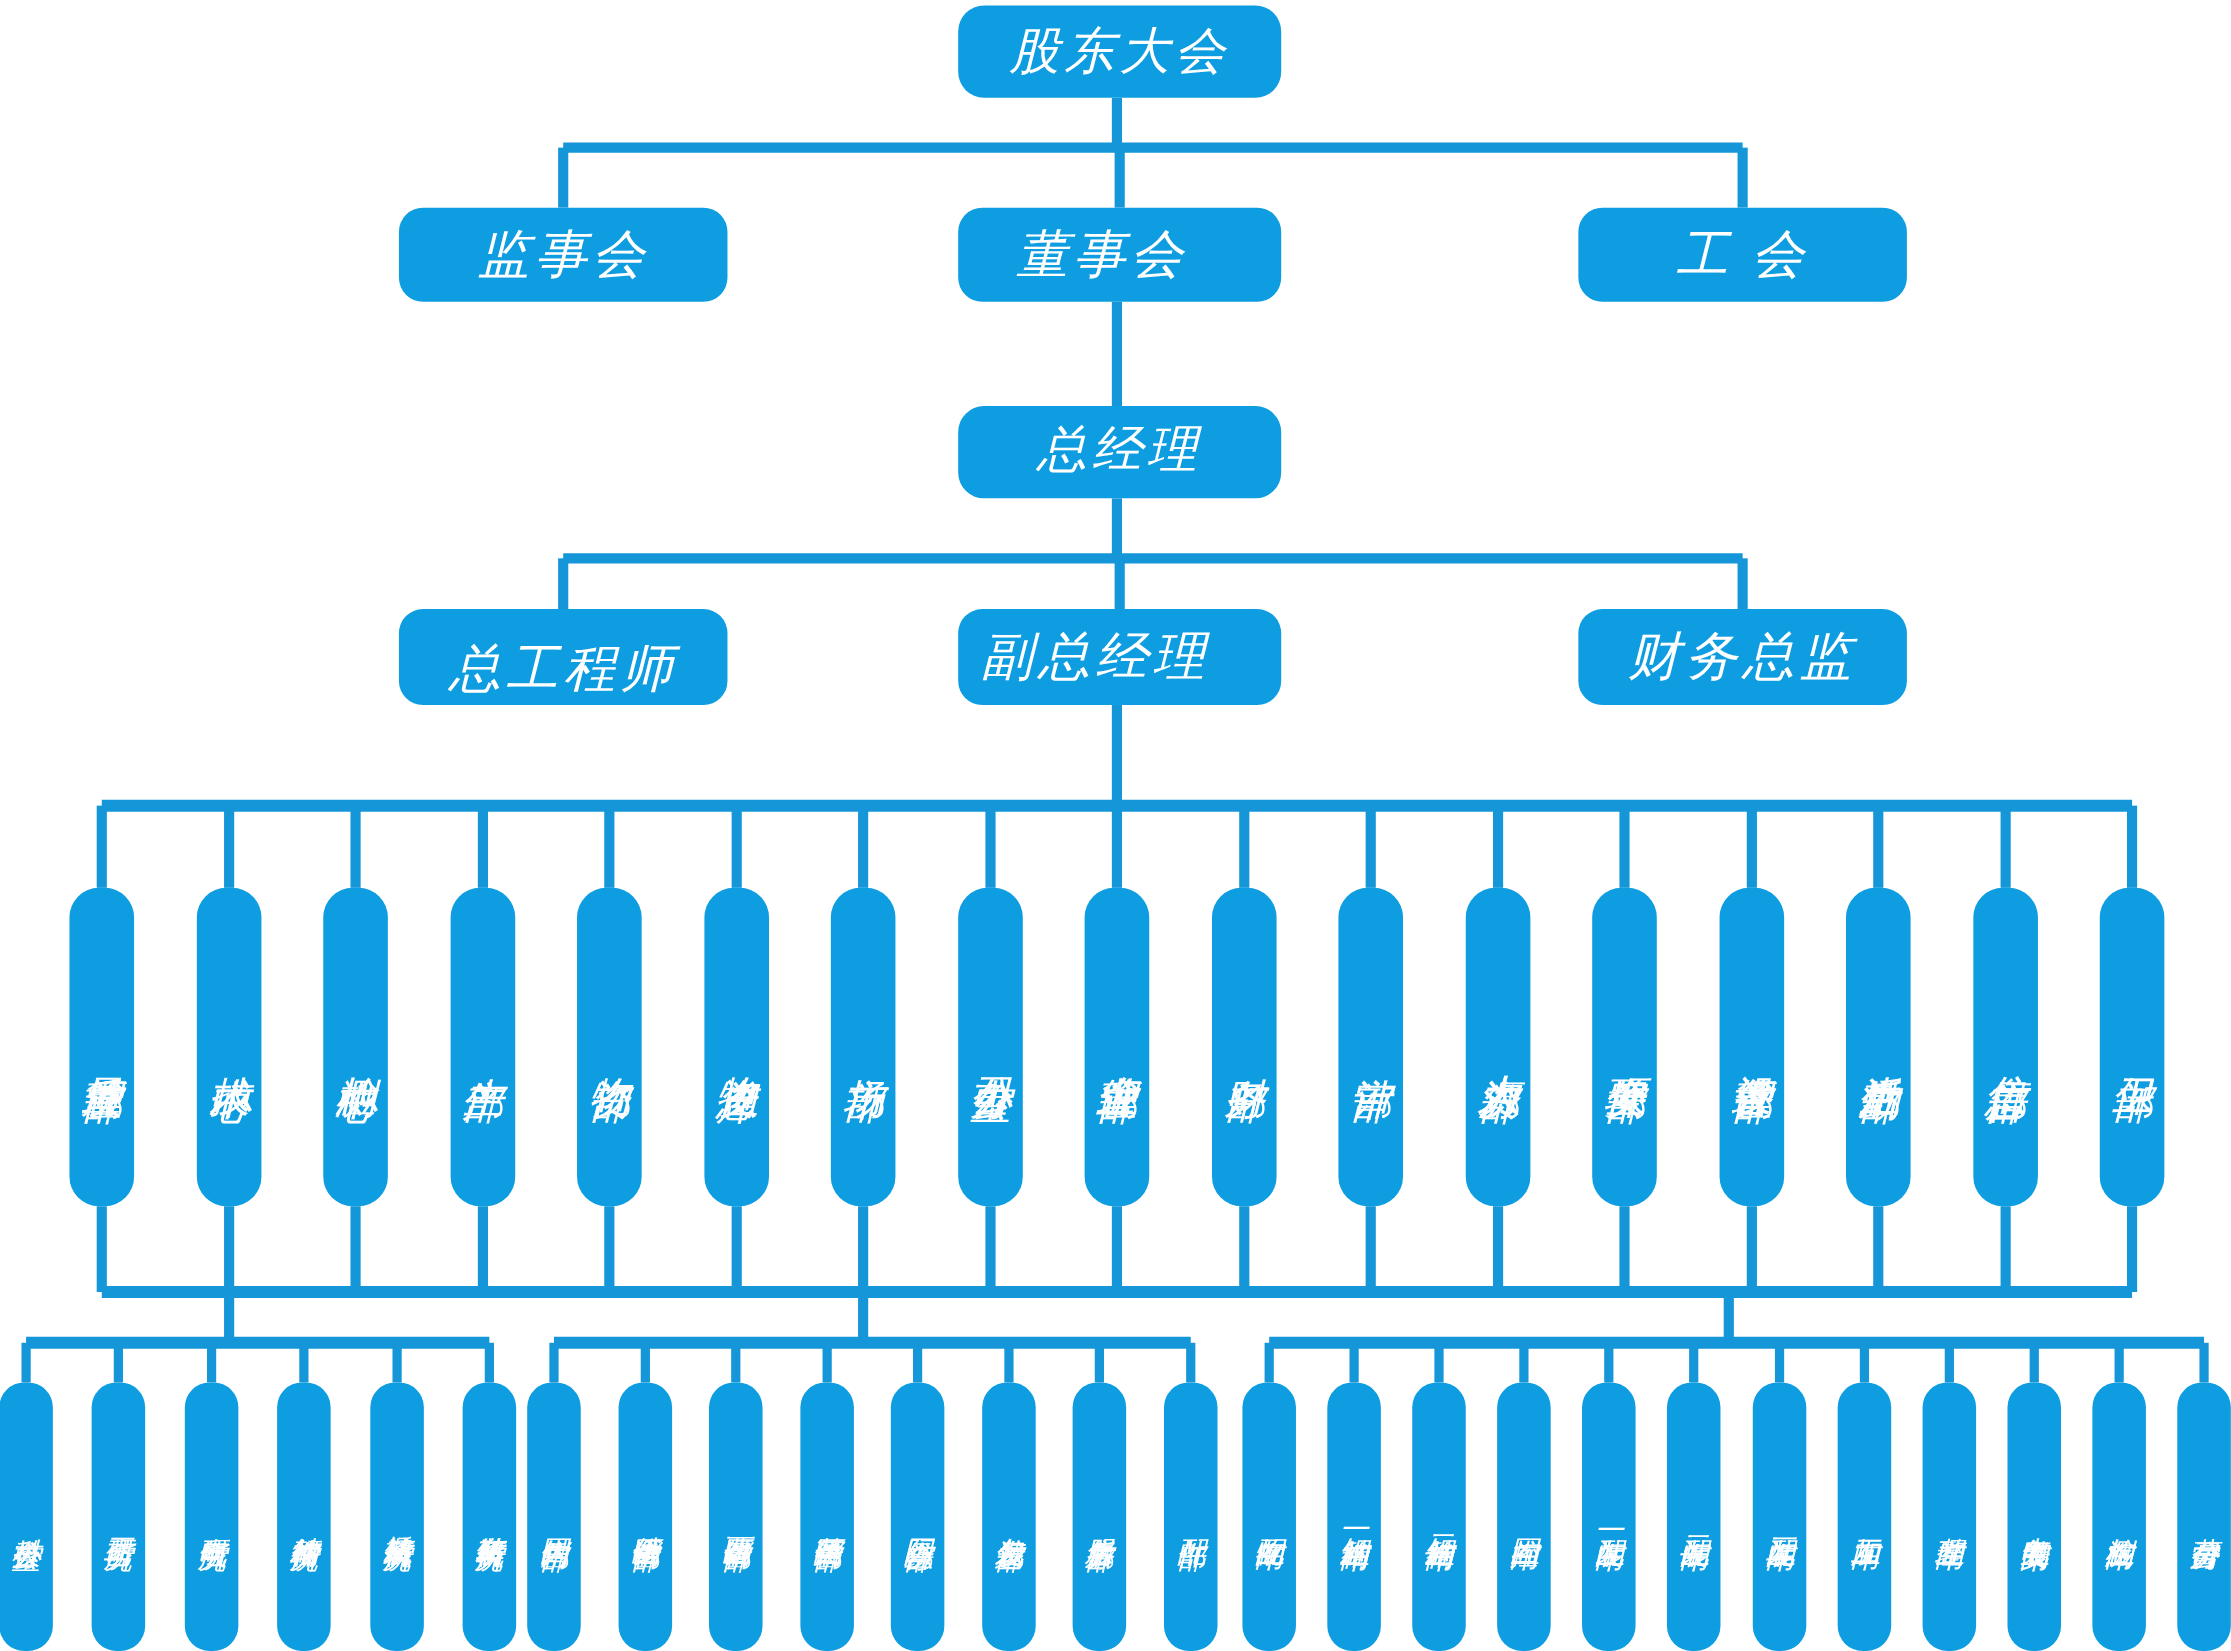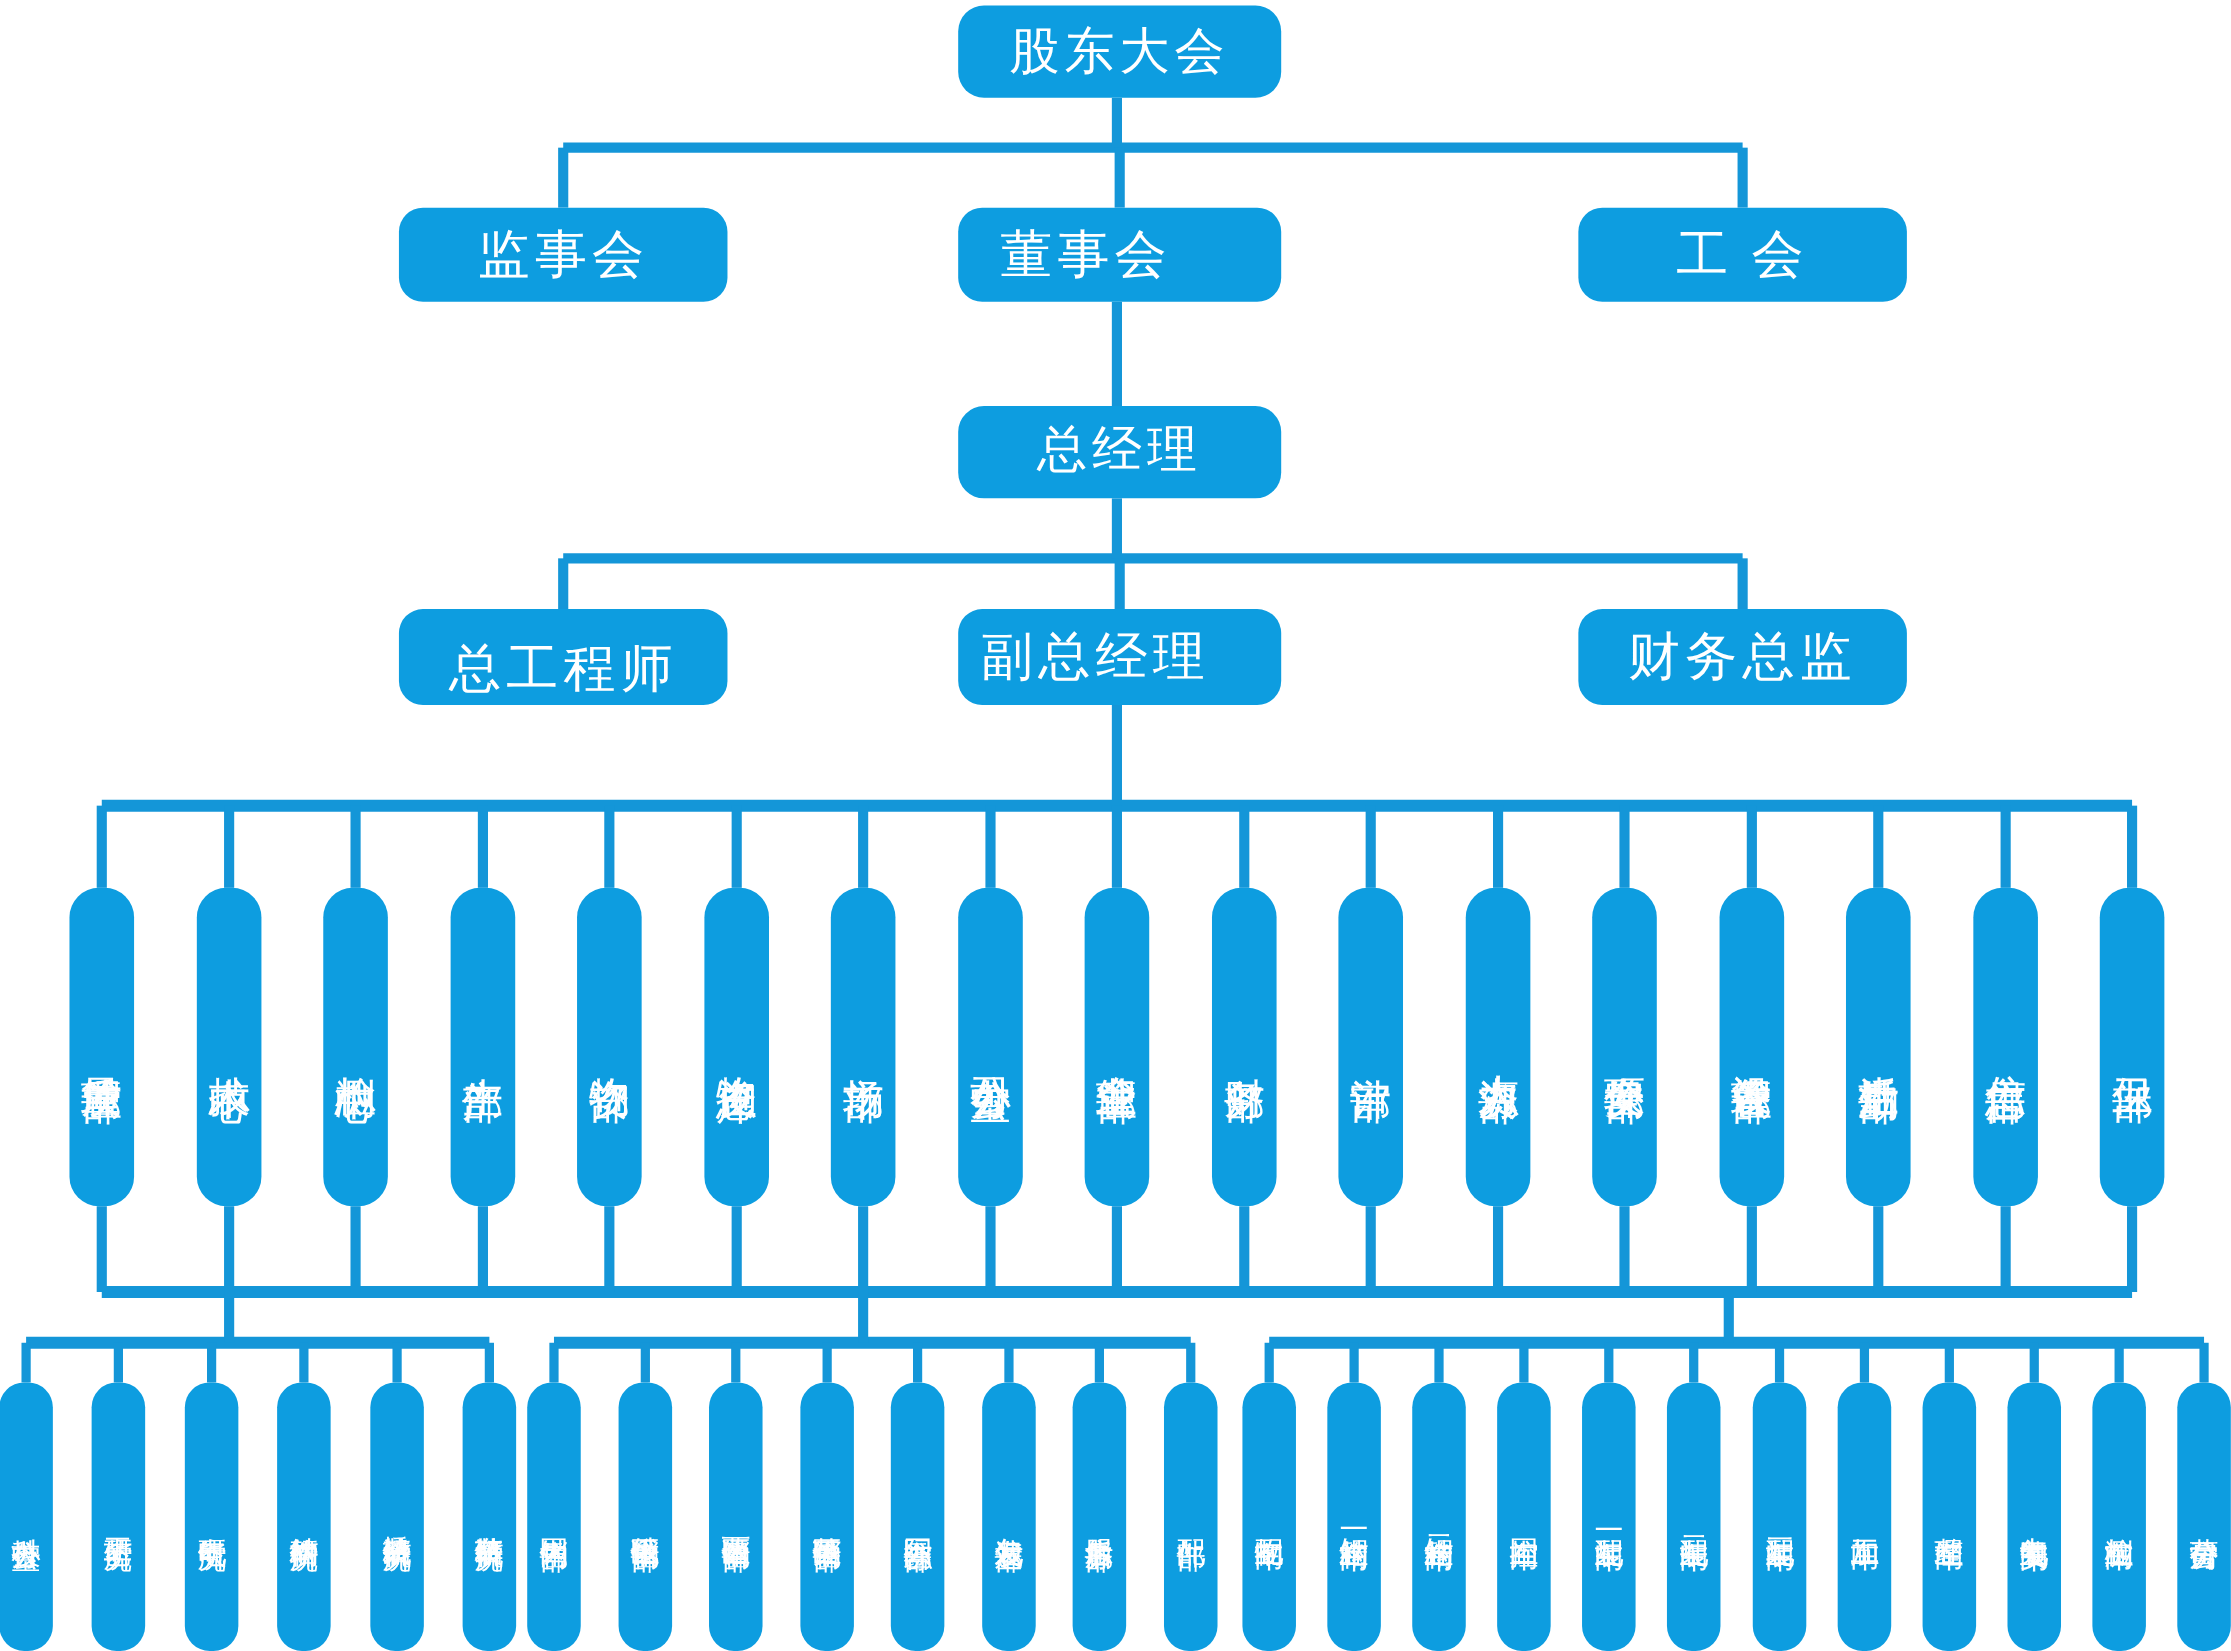--- a/index.html
+++ b/index.html
@@ -1,20 +1,20 @@
 <!DOCTYPE html>
 <html style="font-size:14.8px"><head>
 <meta charset="utf-8">
 <style>
   html,body{margin:0;padding:0;background:#ffffff;}
   body{
     font-family:"Liberation Serif","DejaVu Serif",serif;
     width:2232px;height:1651px;overflow:hidden;
   }
-  #chart-root{position:relative;width:2232px;height:1651px;background:#fff;}
+  #chart-root{position:relative;width:2232px;height:1651px;background:#fff;font-style:italic;}
   svg#org-svg{position:absolute;left:0;top:0;width:2232px;height:1651px;display:block;}
   .conn{stroke:#1496D8;fill:none;stroke-linecap:butt;}
   .node-box{fill:#0D9DE0;}
   
   .node-label{
     position:absolute;
     color:#ffffff;
     display:flex;
     align-items:center;
     justify-content:center;
@@ -179,21 +179,21 @@
       </g>
   </svg>
 
   <div id="labels">
       <div class="node-label lvl-top" style="left: 958px; top: 5.5px; width: 323px; height: 92px;">
         <span>股东大会</span>
       </div>
       <div class="node-label lvl-two" style="left: 399px; top: 208px; width: 329px; height: 94px;">
         <span>监事会</span>
       </div>
-      <div class="node-label lvl-two" style="left: 958px; top: 208px; width: 256px; height: 94px;">
+      <div class="node-label lvl-two" style="left: 958px; top: 208px; width: 256px; height: 94px; padding-left: 16px;">
         <span>董事会</span>
       </div>
       <div class="node-label lvl-two" style="left: 1578px; top: 208px; width: 329px; height: 94px;">
         <span>工 会</span>
       </div>
       <div class="node-label lvl-top" style="left: 958px; top: 406px; width: 323px; height: 87px;">
         <span>总经理</span>
       </div>
       <div class="node-label lvl-two" style="left: 399px; top: 621px; width: 329px; height: 96px;">
         <span>总工程师</span>

